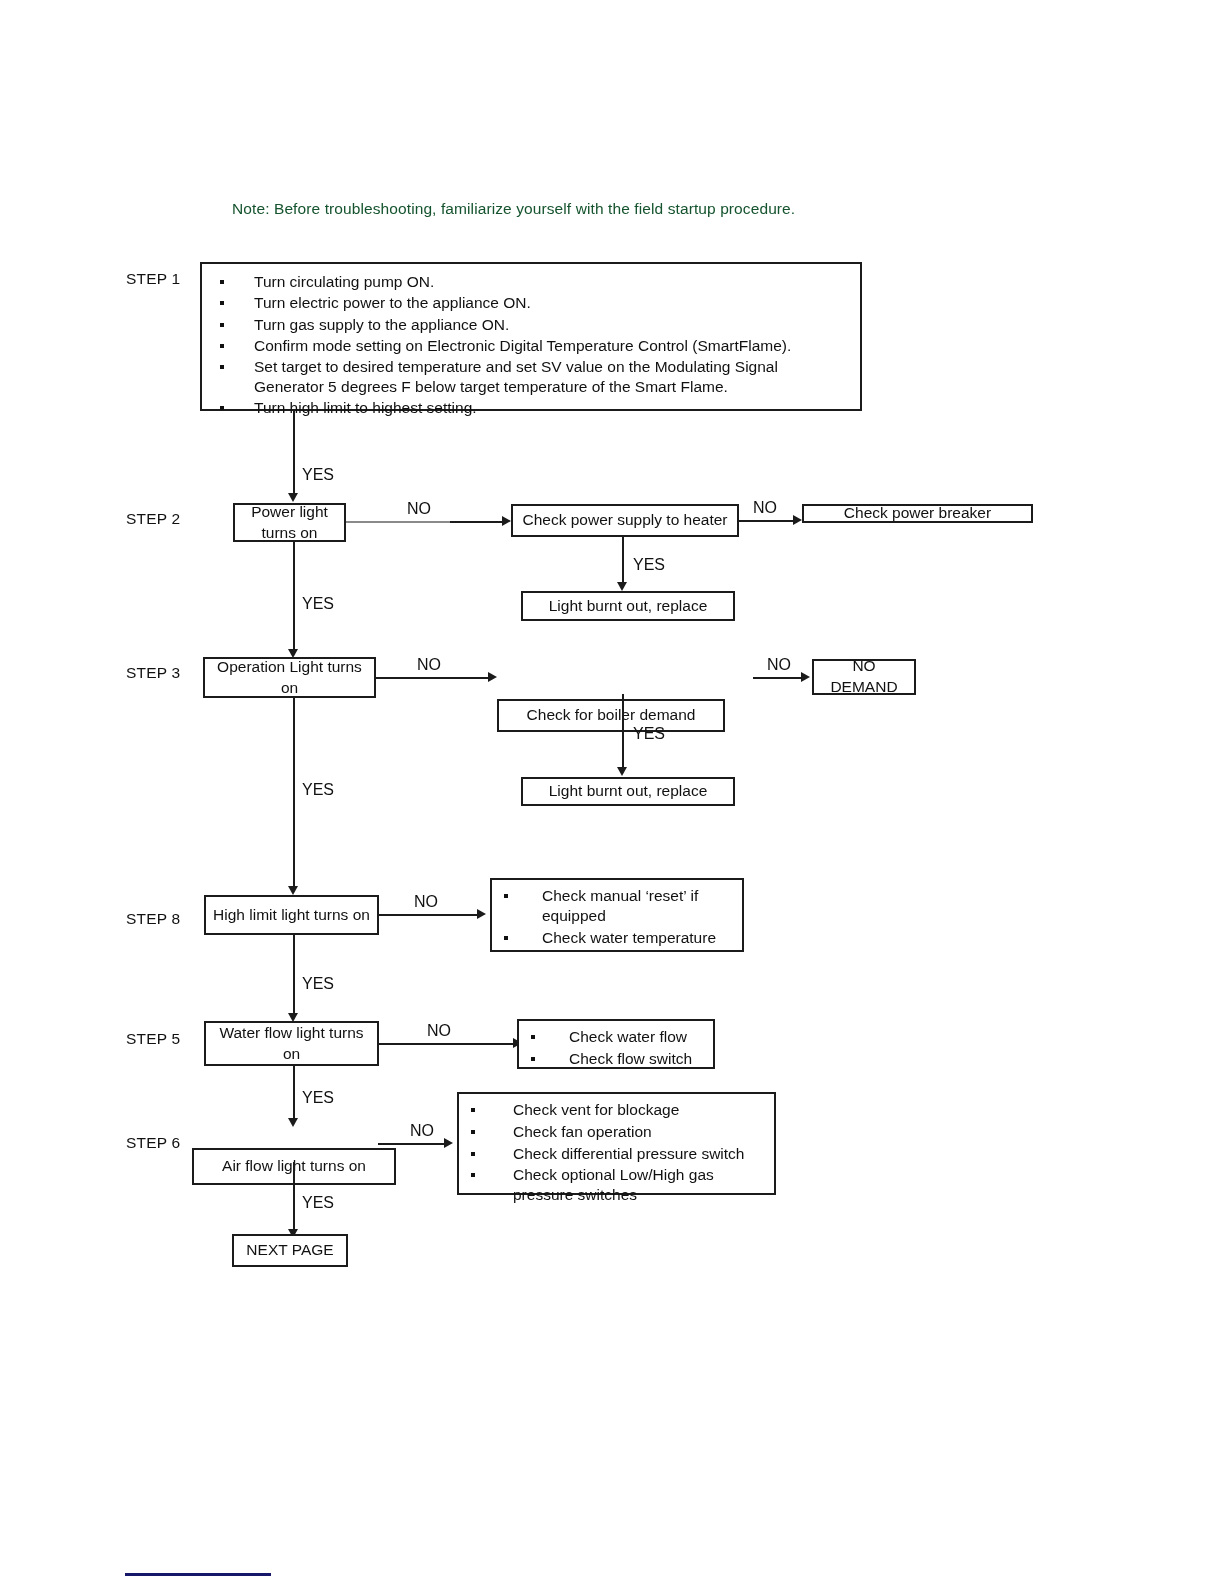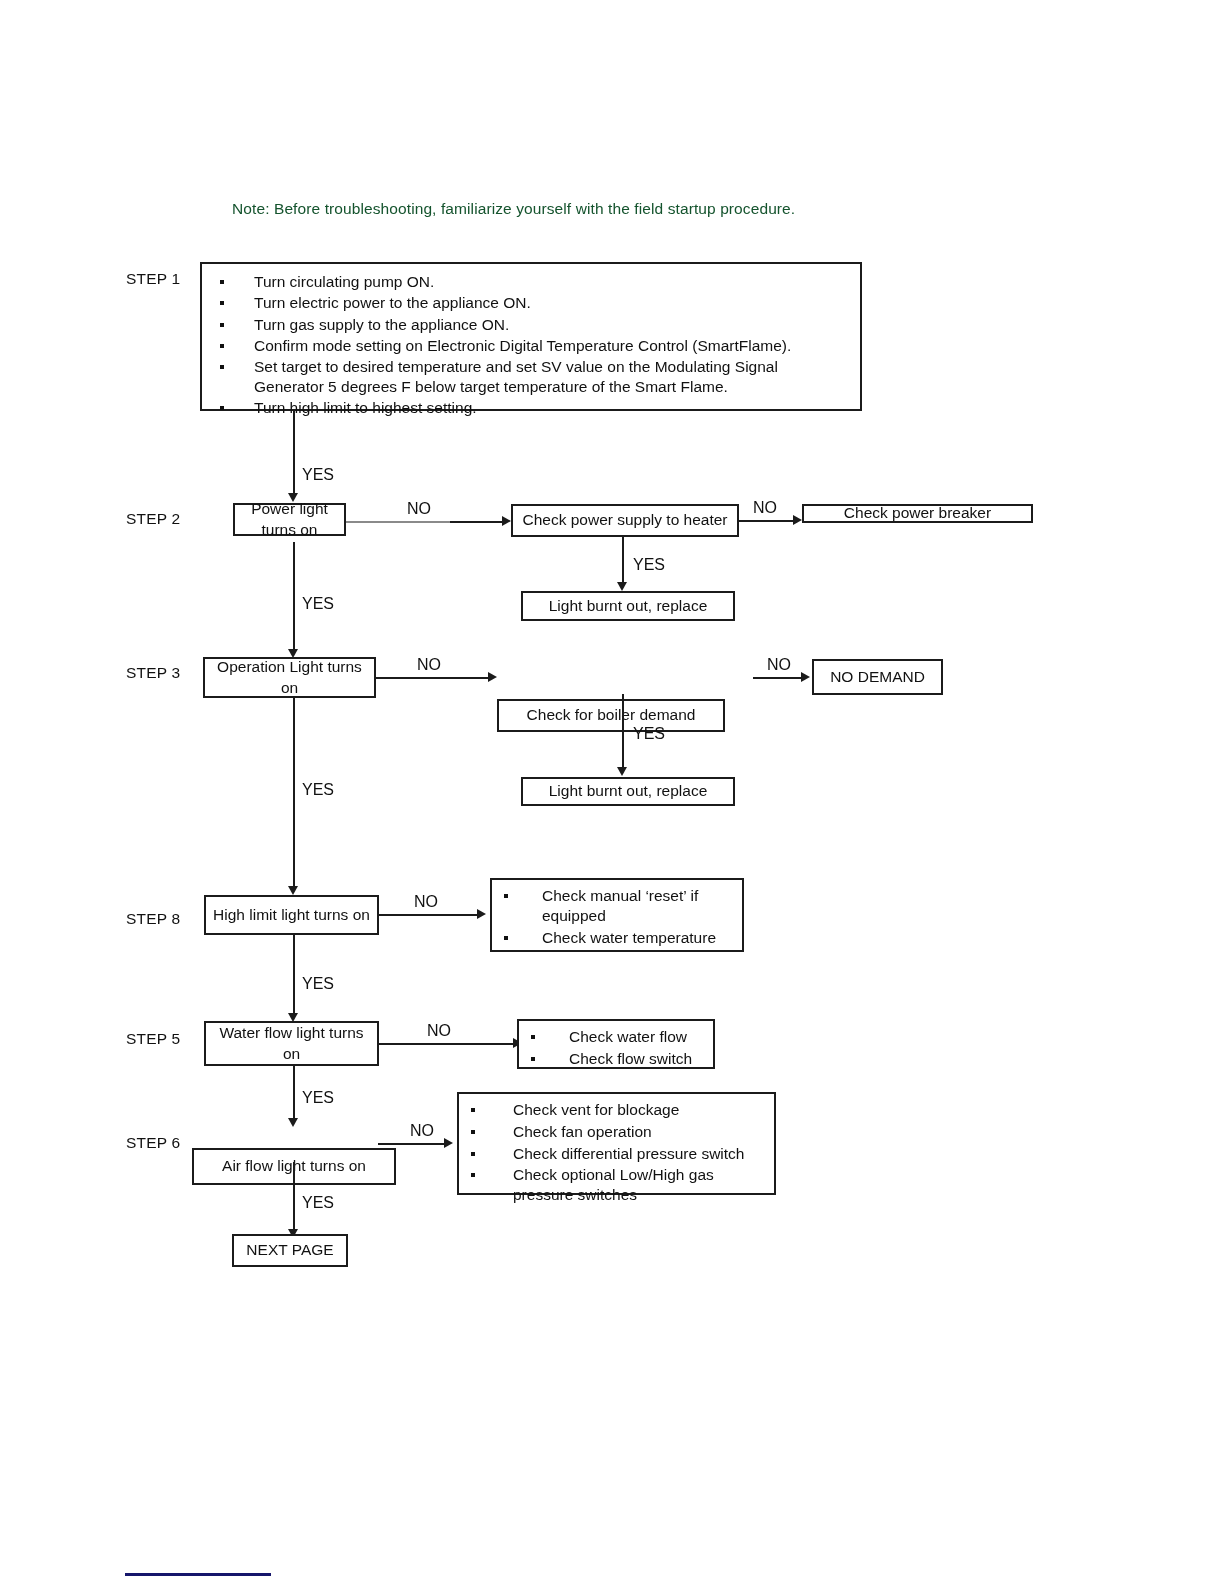--- a/index.html
+++ b/index.html
@@ -140,21 +140,21 @@
       <li>Confirm mode setting on Electronic Digital Temperature Control (SmartFlame).</li>
       <li>Set target to desired temperature and set SV value on the Modulating Signal Generator 5 degrees F below target temperature of the Smart Flame.</li>
       <li>Turn high limit to highest setting.</li>
     </ul>
   </div>
 
   <div class="vline" style="left:293px; top:411px; height:83px;"></div>
   <div class="arrow-down" style="left:288px; top:493px;"></div>
   <div class="abs edge-label" style="left:302px; top:466px;">YES</div>
 
-  <div class="abs box box-center" style="left:233px; top:503px; width:113px; height:33px;">Power light turns on</div>
+  <div class="abs box box-center" style="left:233px; top:503px; width:113px; height:39px;">Power light turns on</div>
 
   <div class="hline faded" style="left:346px; top:521px; width:104px;"></div>
   <div class="hline" style="left:450px; top:521px; width:56px;"></div>
   <div class="arrow-right" style="left:502px; top:516px;"></div>
   <div class="abs edge-label" style="left:407px; top:500px;">NO</div>
 
   <div class="abs box box-center" style="left:511px; top:504px; width:228px; height:33px;">Check power supply to heater</div>
 
   <div class="hline" style="left:739px; top:520px; width:57px;"></div>
   <div class="arrow-right" style="left:793px; top:515px;"></div>
@@ -177,21 +177,21 @@
   <div class="hline" style="left:376px; top:677px; width:114px;"></div>
   <div class="arrow-right" style="left:488px; top:672px;"></div>
   <div class="abs edge-label" style="left:417px; top:656px;">NO</div>
 
   <div class="abs box box-center" style="left:497px; top:699px; width:228px; height:33px;padding-left:6px;">Check for boiler demand</div>
 
   <div class="hline" style="left:753px; top:677px; width:50px;"></div>
   <div class="arrow-right" style="left:801px; top:672px;"></div>
   <div class="abs edge-label" style="left:767px; top:656px;">NO</div>
 
-  <div class="abs box box-center" style="left:812px; top:659px; width:131px; height:36px;">NO DEMAND</div>
+  <div class="abs box box-center" style="left:812px; top:659px; width:104px; height:36px;">NO DEMAND</div>
 
   <div class="vline" style="left:622px; top:694px; height:75px;"></div>
   <div class="arrow-down" style="left:617px; top:767px;"></div>
   <div class="abs edge-label" style="left:633px; top:725px;">YES</div>
 
   <div class="abs box box-center" style="left:521px; top:777px; width:214px; height:29px;">Light burnt out, replace</div>
 
   <div class="vline" style="left:293px; top:698px; height:190px;"></div>
   <div class="arrow-down" style="left:288px; top:886px;"></div>
   <div class="abs edge-label" style="left:302px; top:781px;">YES</div>

